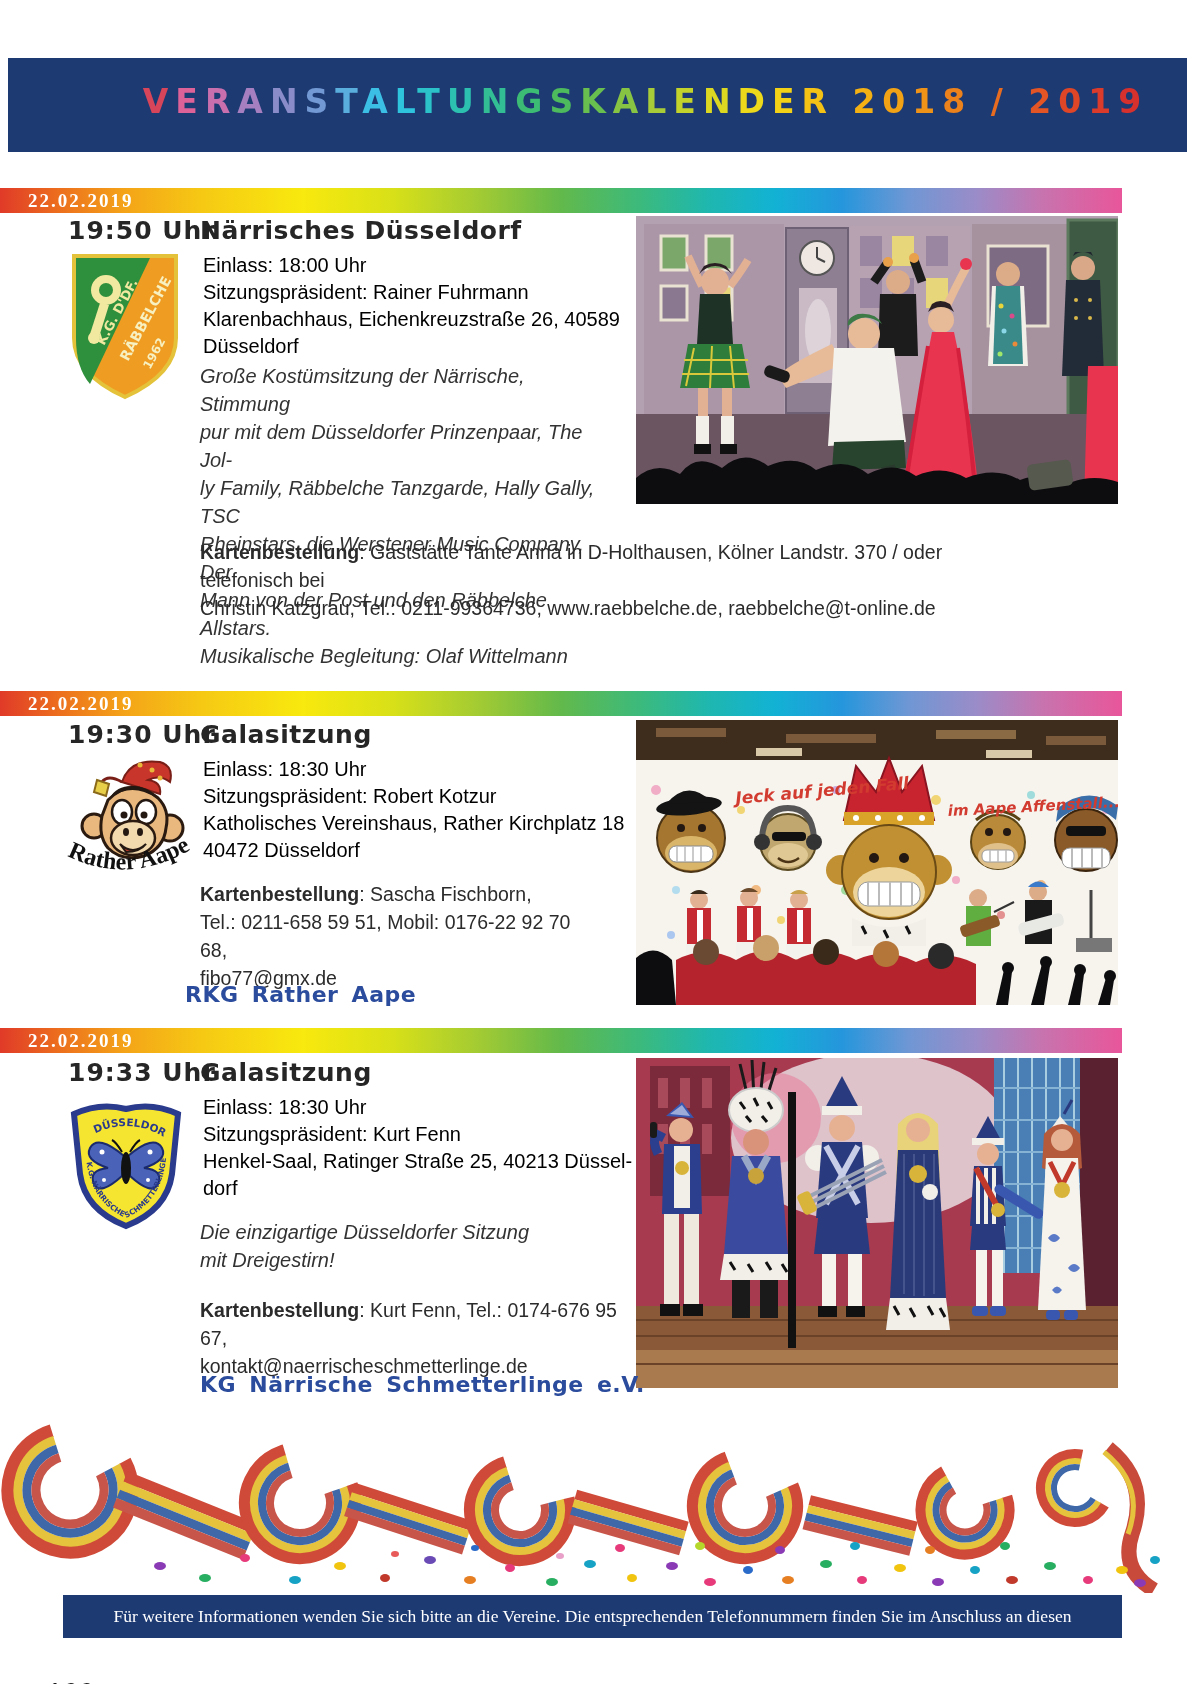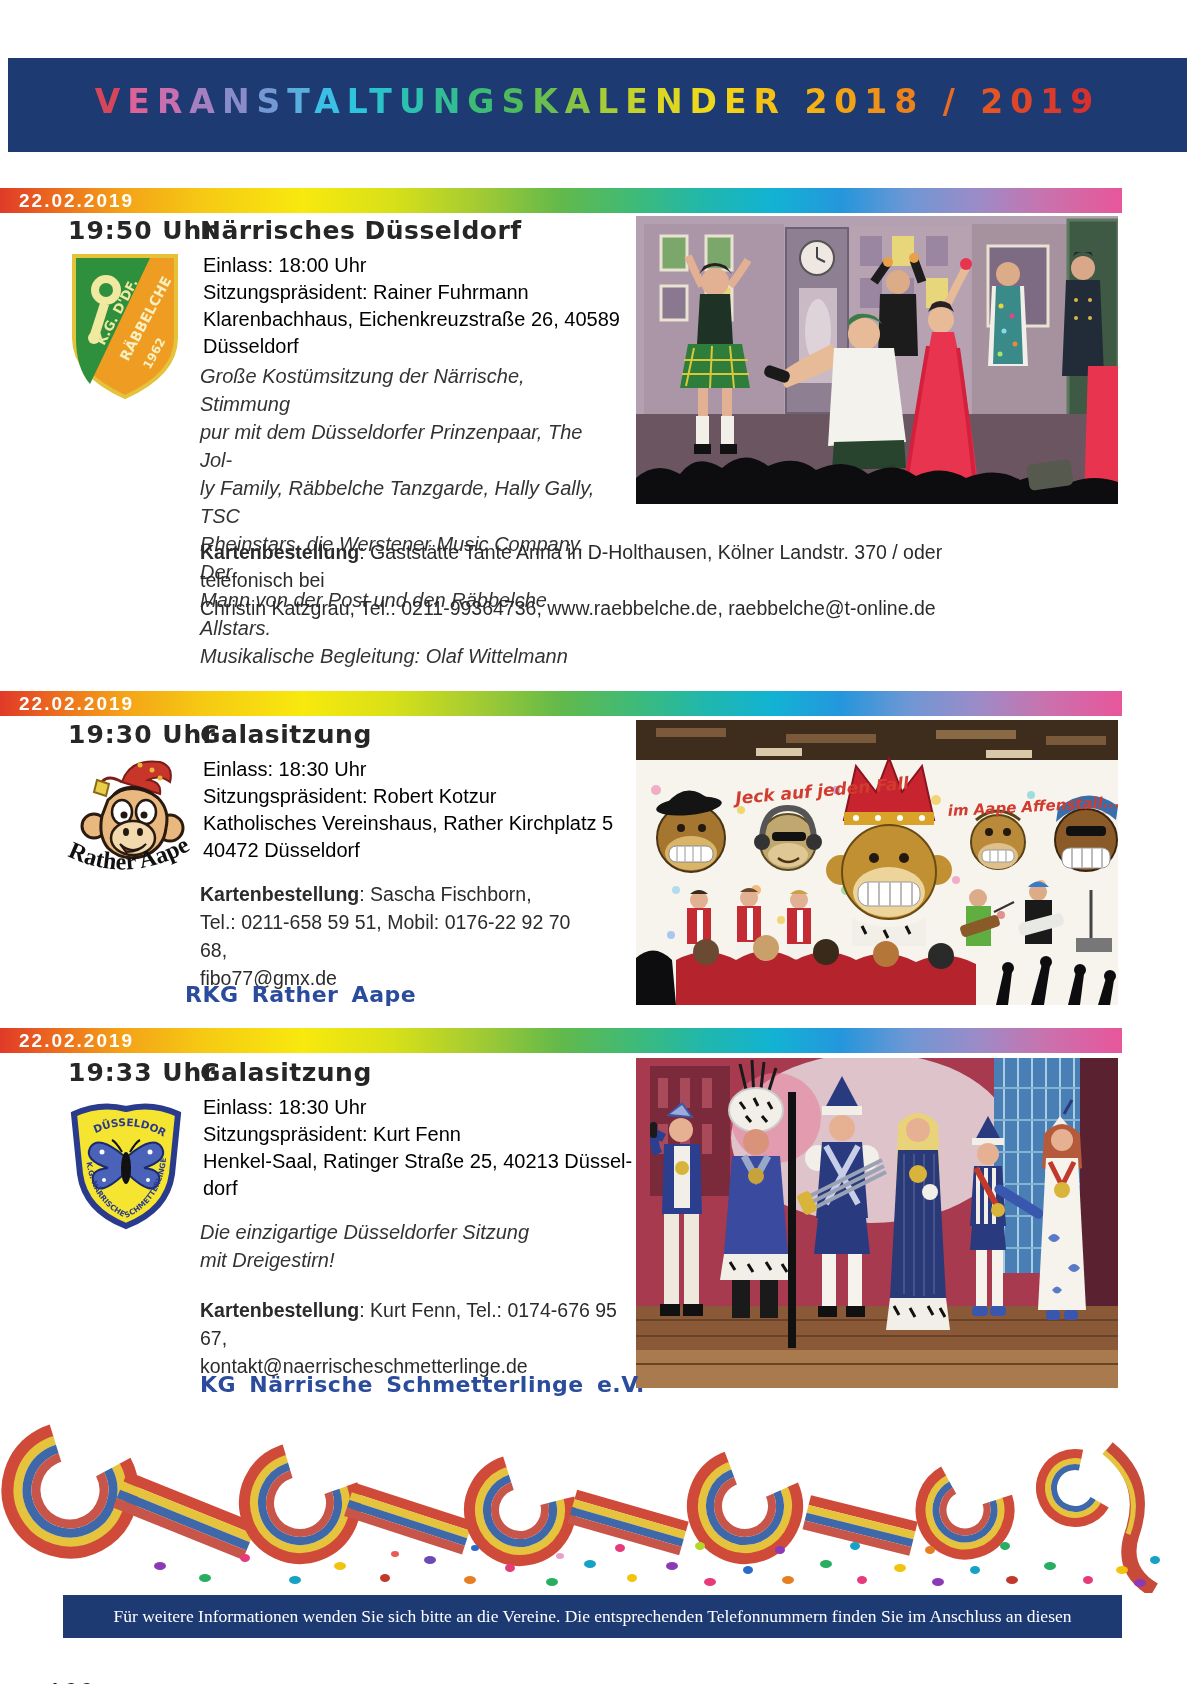--- a/index.html
+++ b/index.html
@@ -1,28 +1,28 @@
 <!DOCTYPE html>
 <html><head>
 <meta charset="utf-8">
 <style>
   html,body{margin:0;padding:0;background:#e9e9e9;}
   .page{position:relative;width:1187px;height:1684px;background:#ffffff;margin:0 auto;
         font-family:"Liberation Sans",sans-serif;color:#262626;overflow:hidden;}
   .abs{position:absolute;}
   
-  .topband{left:8px;right:0;top:58px;height:94px;background:#1e3a73;}
+  .topband{left:8px;right:0;top:58px;height:94px;background:#1e3a73;padding-left:48px;}
   .bigtitle{width:100%;text-align:center;top:24px;font-family:"DejaVu Sans",sans-serif;
             font-weight:bold;font-size:33px;letter-spacing:7px;}
   
   .datebar{left:0;width:1122px;height:25px;
     background:linear-gradient(90deg,#e03a28 0%,#ec6c1e 5%,#f4a318 11%,#f6c914 18%,
       #f8e90e 27%,#d8e018 35%,#a0ca34 43%,#62b94b 50%,#3cba7c 57%,#1fb7ae 63%,
       #12b2d4 69%,#2596dc 75%,#6f97d4 81%,#9a8cc8 87%,#c873ae 93%,#e8569a 100%);}
-  .datebar span{display:block;padding-left:19px;color:#fff;font-family:Liberation Sans, sans-serif;
+  .datebar span{display:block;padding-left:28px;color:#fff;font-family:Liberation Serif, serif;
     font-weight:bold;font-size:19px;line-height:25px;letter-spacing:2px;border-radius:12px;}
   .time{font-family:"DejaVu Sans",sans-serif;font-weight:bold;font-size:25px;letter-spacing:1px;}
   .etitle{font-family:"DejaVu Sans",sans-serif;font-weight:bold;font-size:25px;letter-spacing:0.5px;}
   .details{font-size:20px;line-height:27px;color:#000000;}
   .desc{font-size:20px;line-height:28px;font-style:italic;color:#333;}
   .tickets{font-size:19.5px;line-height:28px;color:#2b2b2b;}
   .tickets b{font-weight:bold;}
   .club{font-family:"DejaVu Sans",sans-serif;font-weight:bold;font-size:22px;color:#2b4c9c;
         letter-spacing:0.5px;word-spacing:5px;}
   .photo{background:#ddd;}
@@ -178,21 +178,21 @@
   </div>
 
   <div class="abs datebar" style="top:691px">
     <span>22.02.2019</span>
   </div>
   <div class="abs time" style="left:68px;top:720px">19:30 Uhr</div>
   <div class="abs etitle" style="left:200px;top:720px">Galasitzung</div>
   <div class="abs details" style="left:203px;top:756px">
       <div>Einlass: 18:30 Uhr</div>
       <div>Sitzungspräsident: Robert Kotzur</div>
-      <div>Katholisches Vereinshaus, Rather Kirchplatz 5</div>
+      <div>Katholisches Vereinshaus, Rather Kirchplatz 18</div>
       <div>40472 Düsseldorf</div>
     </div>
 
   <div class="abs" style="left:52px;top:752px">
     <svg width="145" height="128" viewBox="0 0 145 128">
       <g>
         <path d="M70,30 Q78,6 108,10 Q122,14 118,30 Q108,22 96,28 Q110,30 108,42 Z" fill="#c8352a" stroke="#7a1f18" stroke-width="2"></path>
         <circle cx="88" cy="13" r="2.5" fill="#e8b83a"></circle>
           <circle cx="100" cy="18" r="2.5" fill="#e8b83a"></circle>
           <circle cx="108" cy="26" r="2.5" fill="#e8b83a"></circle>

